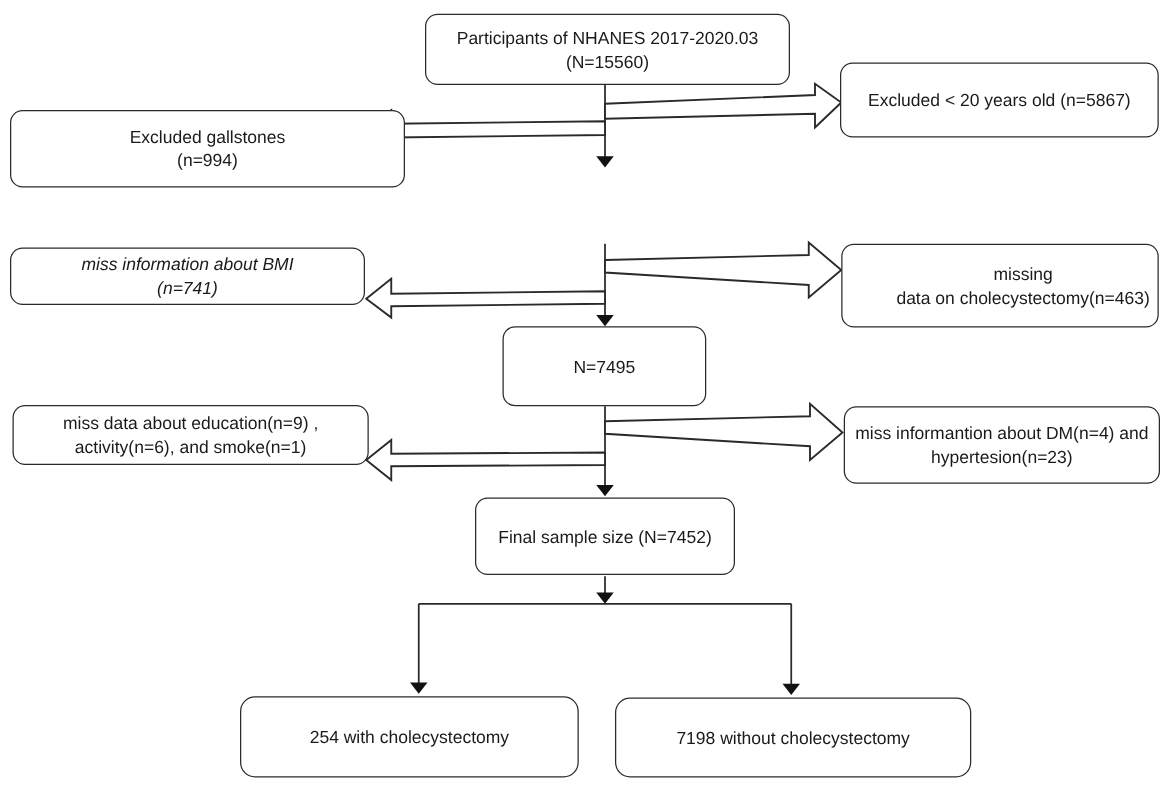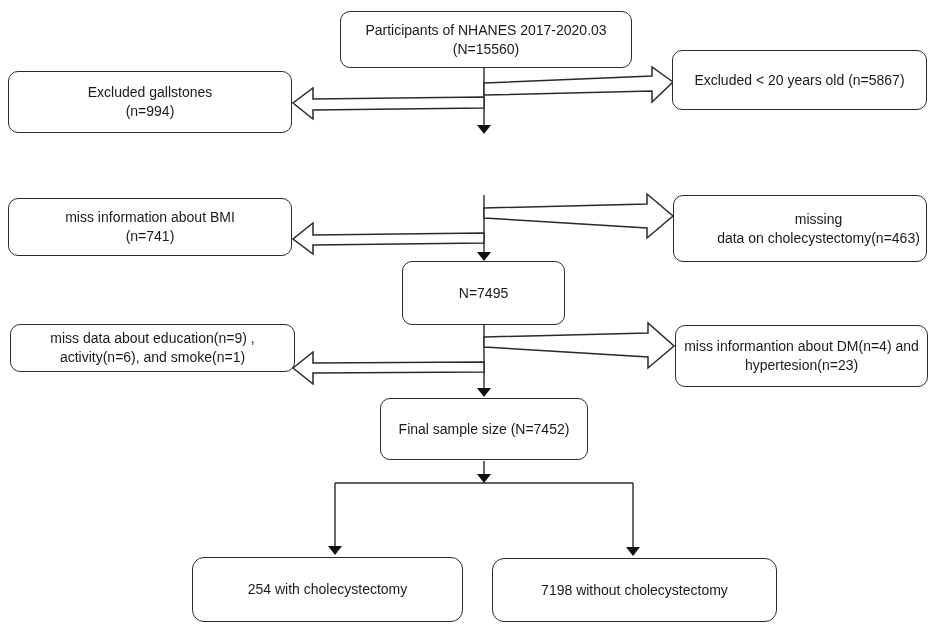--- a/index.html
+++ b/index.html
@@ -68,30 +68,30 @@
       <polygon points="484,337 648,333 648,323 674,346 648,368 648,357 484,347"></polygon>
       <polygon points="484,362 313,363 313,352 293,368 313,384 313,373 484,372"></polygon>
     </g>
   </svg>
 
   <div class="node" style="left:340px;top:11px;width:292px;height:57px;">
     <span class="l">Participants of NHANES 2017-2020.03</span>
     <span class="l">(N=15560)</span>
   </div>
 
-  <div class="node" style="left:8px;top:71px;width:284px;height:62px;">
+  <div class="node" style="left:8px;top:88px;width:316px;height:62px;">
     <span class="l">Excluded gallstones</span>
     <span class="l">(n=994)</span>
   </div>
   <div class="node" style="left:672px;top:50px;width:255px;height:60px;">
     <span class="l">Excluded &lt; 20 years old (n=5867)</span>
   </div>
 
 
-  <div class="node" style="left:8px;top:198px;width:284px;height:58px;">
+  <div class="node" style="left:8px;top:198px;width:284px;height:46px;font-style:italic;">
     <span class="l">miss information about BMI</span>
     <span class="l">(n=741)</span>
   </div>
   <div class="node" style="left:673px;top:195px;width:254px;height:67px;padding-left:37px;">
     <span class="l">missing</span>
     <span class="l">data on cholecystectomy(n=463)</span>
   </div>
 
   <div class="node" style="left:402px;top:261px;width:163px;height:64px;align-items:center;">
     <span class="l">N=7495</span>

